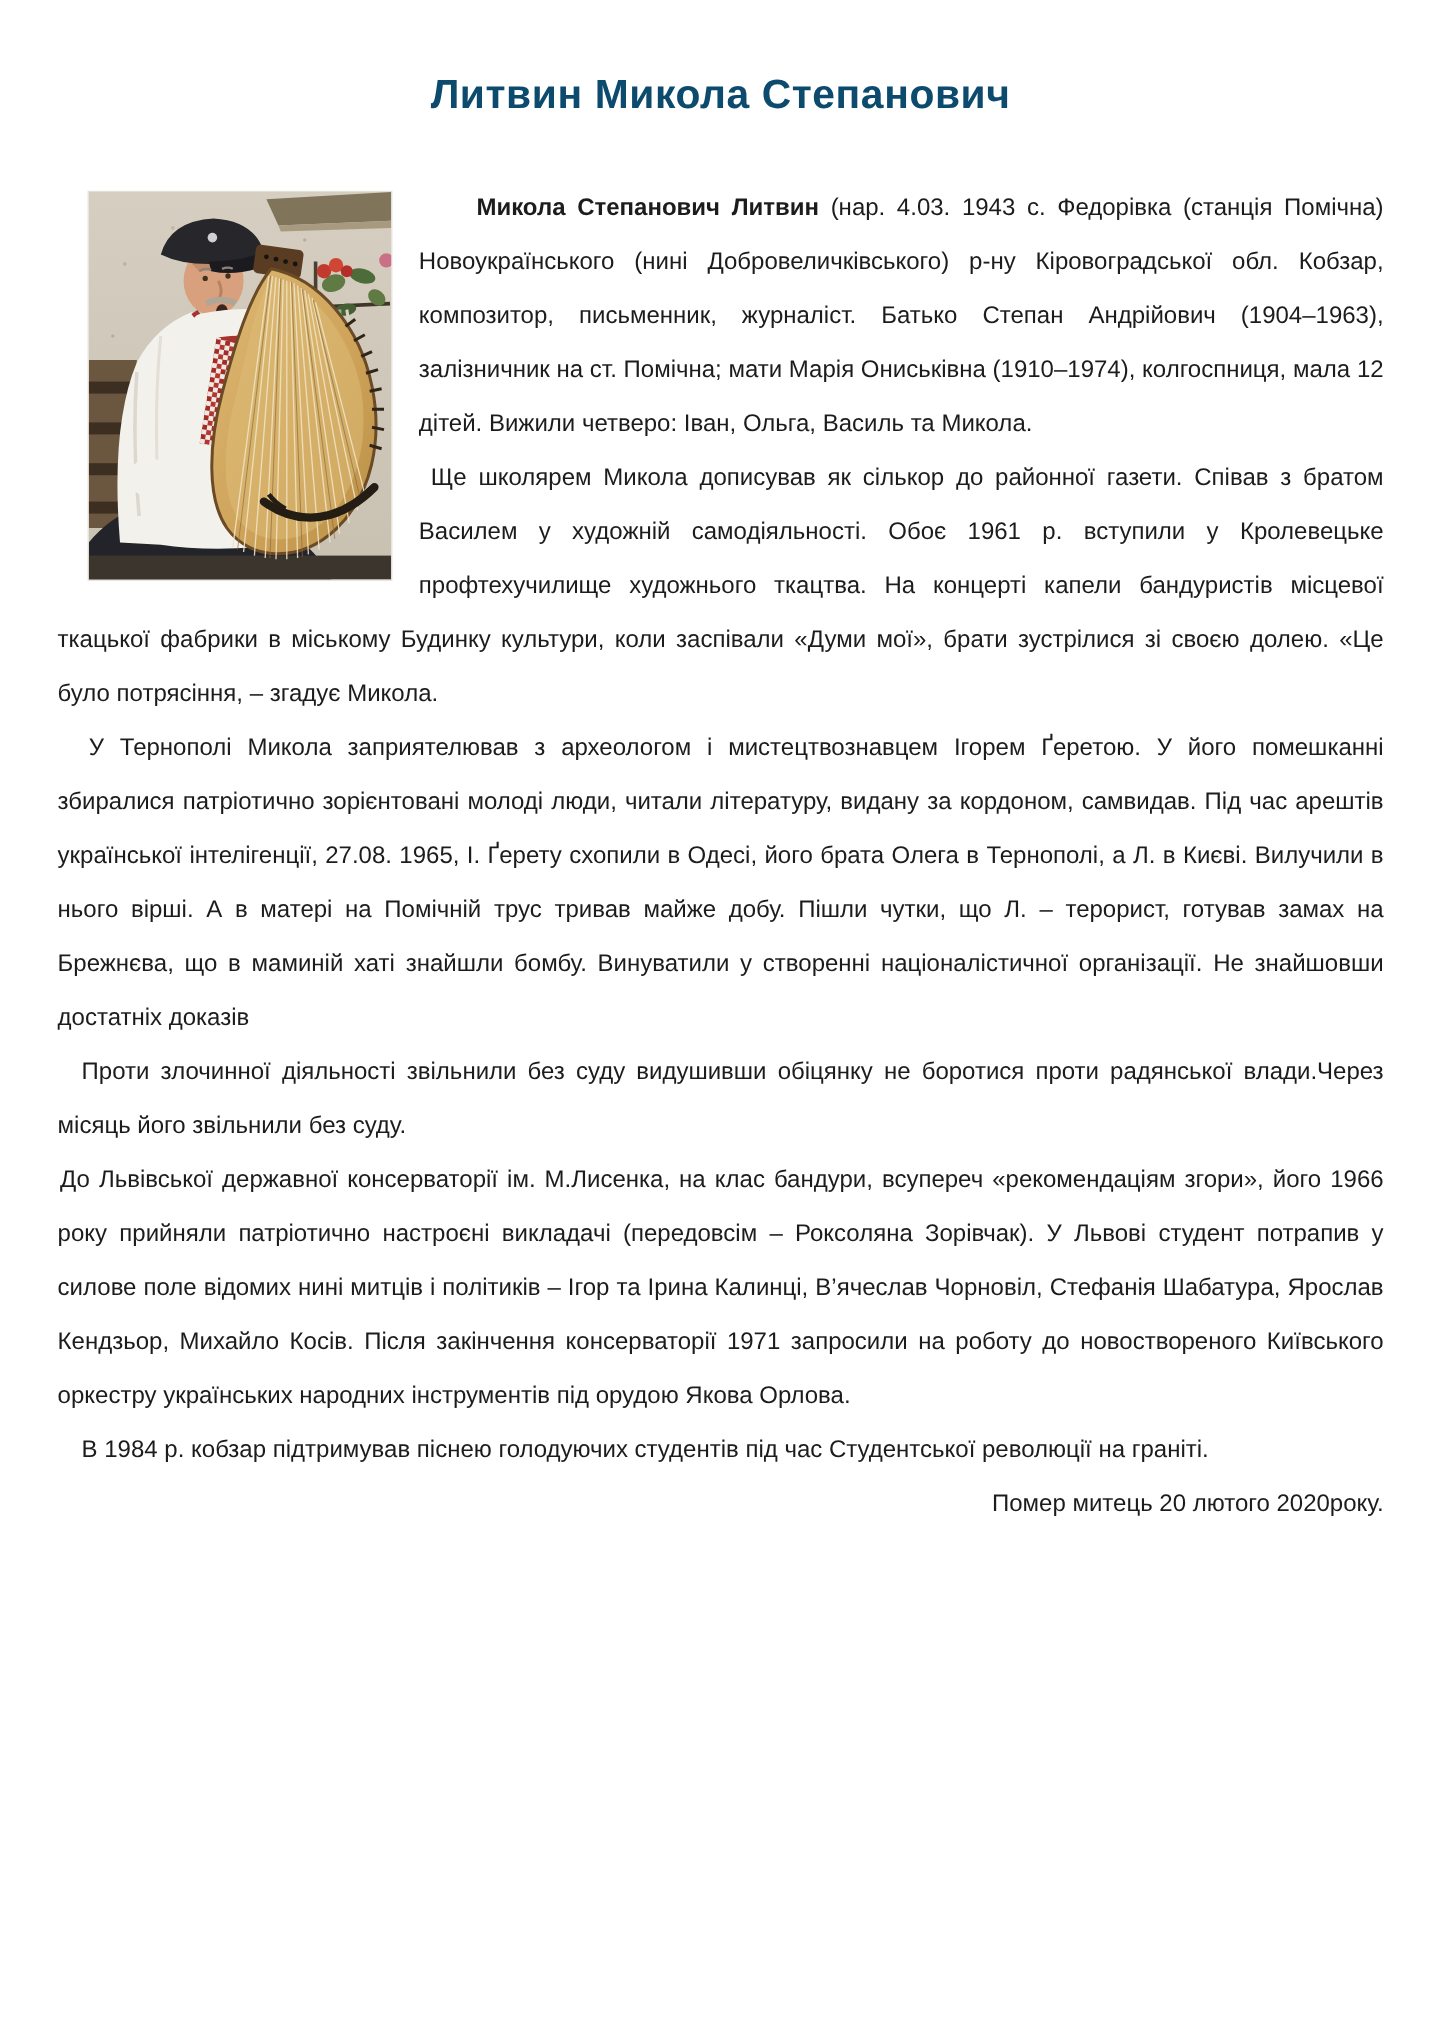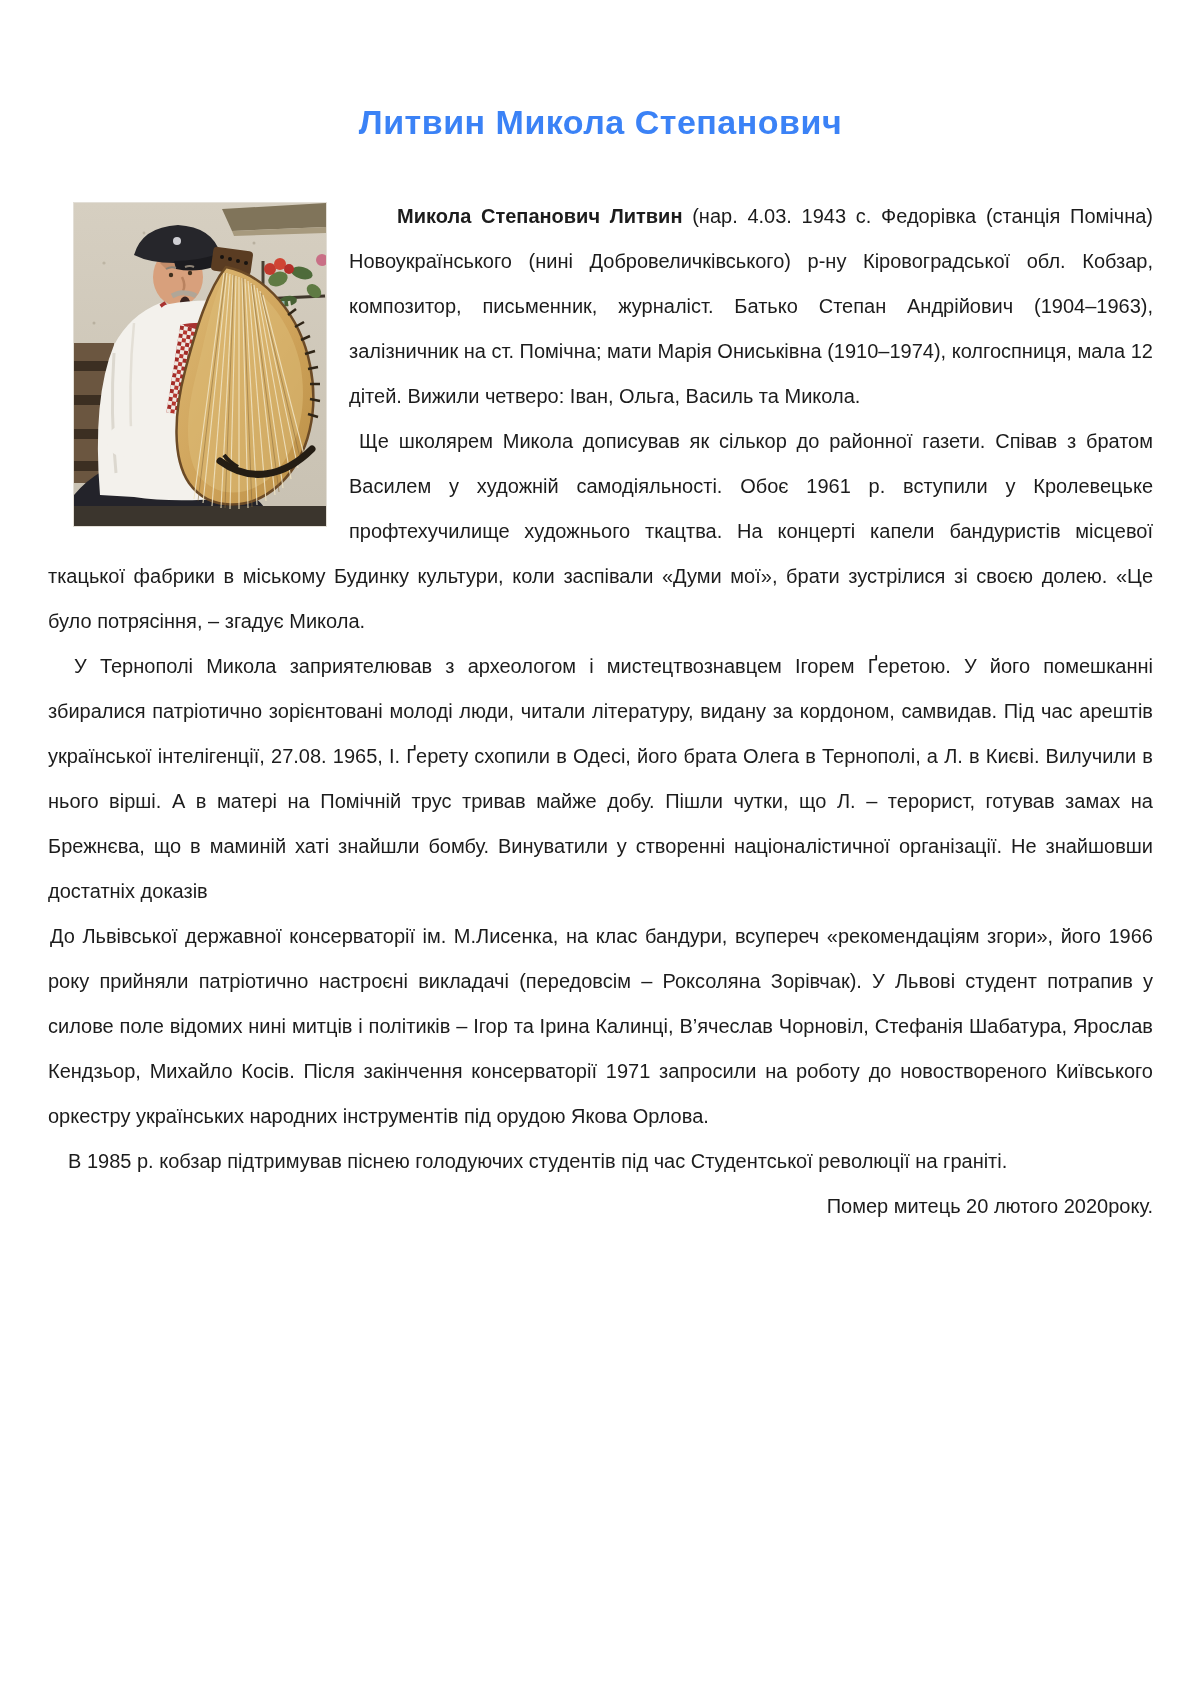--- a/index.html
+++ b/index.html
@@ -10,25 +10,25 @@
     font-family: "Liberation Sans", "DejaVu Sans", sans-serif;
     color: #1c1c1c;
   }
   .page {
     box-sizing: border-box;
     width: 1200px; height: 1696px;
     padding: 0 47px 0 48px;
   }
   .doc-title {
     margin: 0;
-    padding-top: 103px;
+    padding-top: 60px;
     text-align: center;
     font-size: 34px;
     font-weight: bold;
-    color: #3b82f6;
+    color: #0c4a6e;
     letter-spacing: 0.5px;
   }
   .content {
     margin-top: 52px;
     font-size: 20px;
     line-height: 45px;
     text-align: justify;
   }
   figure.photo {
     float: left;
@@ -199,19 +199,20 @@
           <path d="M146,258 C176,280 210,274 238,246" stroke="#241d14" stroke-width="7" fill="none" stroke-linecap="round"></path>
           <path d="M150,252 q6,8 14,12" stroke="#241d14" stroke-width="4" fill="none"></path>
         </g>
       </svg>
     </figure>
 
     <div id="paragraphs">
         <p class="para p1"><strong>Микола Степанович Литвин</strong> (нар. 4.03. 1943 с. Федорівка (станція Помічна) Новоукраїнського (нині Добровеличківського) р-ну Кіровоградської обл. Кобзар, композитор, письменник, журналіст. Батько Степан Андрійович (1904–1963), залізничник на ст. Помічна; мати Марія Ониськівна (1910–1974), колгоспниця, мала 12 дітей. Вижили четверо: Іван, Ольга, Василь та Микола.</p>
         <p class="para p2">Ще школярем Микола дописував як сількор до районної газети. Співав з братом Василем у художній самодіяльності. Обоє 1961 р. вступили у Кролевецьке профтехучилище художнього ткацтва. На концерті капели бандуристів місцевої ткацької фабрики в міському Будинку культури, коли заспівали «Думи мої», брати зустрілися зі своєю долею. «Це було потрясіння, – згадує Микола.</p>
         <p class="para p3">У Тернополі Микола заприятелював з археологом і мистецтвознавцем Ігорем Ґеретою. У його помешканні збиралися патріотично зорієнтовані молоді люди, читали літературу, видану за кордоном, самвидав. Під час арештів української інтелігенції, 27.08. 1965, І. Ґерету схопили в Одесі, його брата Олега в Тернополі, а Л. в Києві. Вилучили в нього вірші. А в матері на Помічній трус тривав майже добу. Пішли чутки, що Л. – терорист, готував замах на Брежнєва, що в маминій хаті знайшли бомбу. Винуватили у створенні націоналістичної організації. Не знайшовши достатніх доказів</p>
+        <p class="para p4">Проти  злочинної діяльності звільнили без суду видушивши обіцянку не боротися проти радянської влади.Через місяць його звільнили без суду.</p>
         <p class="para p5">До Львівської державної консерваторії ім. М.Лисенка, на клас бандури, всупереч «рекомендаціям згори», його 1966 року прийняли патріотично настроєні викладачі (передовсім – Роксоляна Зорівчак). У Львові студент потрапив у силове поле відомих нині митців і політиків – Ігор та Ірина Калинці, В’ячеслав Чорновіл, Стефанія Шабатура, Ярослав Кендзьор, Михайло Косів. Після закінчення консерваторії 1971 запросили на роботу до новоствореного Київського оркестру українських народних інструментів під орудою Якова Орлова.</p>
-        <p class="para p6">В 1985 р. кобзар підтримував піснею голодуючих студентів під час Студентської революції на граніті.</p>
+        <p class="para p6">В 1984 р. кобзар підтримував піснею голодуючих студентів під час Студентської революції на граніті.</p>
         <p class="para p7">Помер митець 20 лютого 2020року.</p>
       </div>
 
   </div>
 </div>
 
 </body></html>

